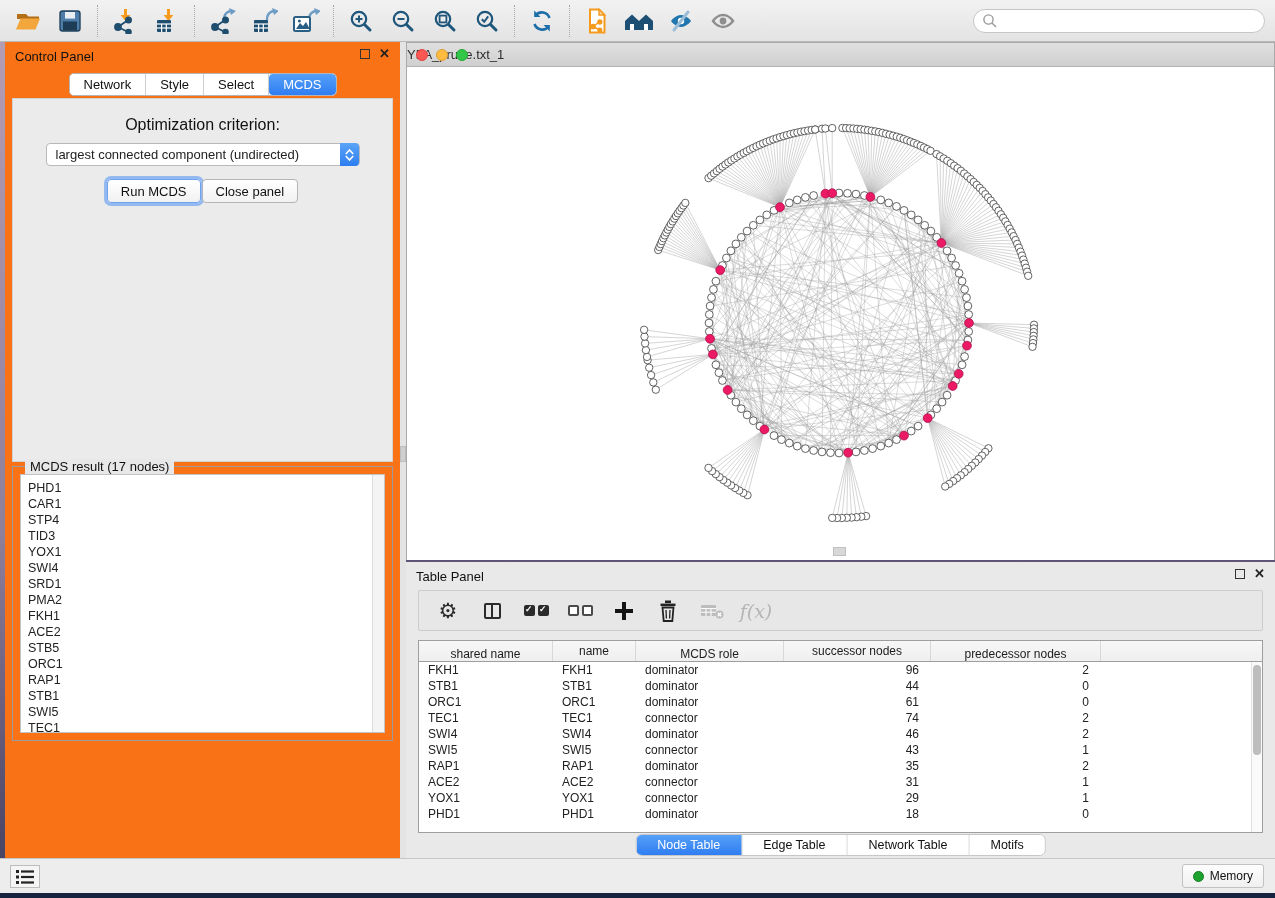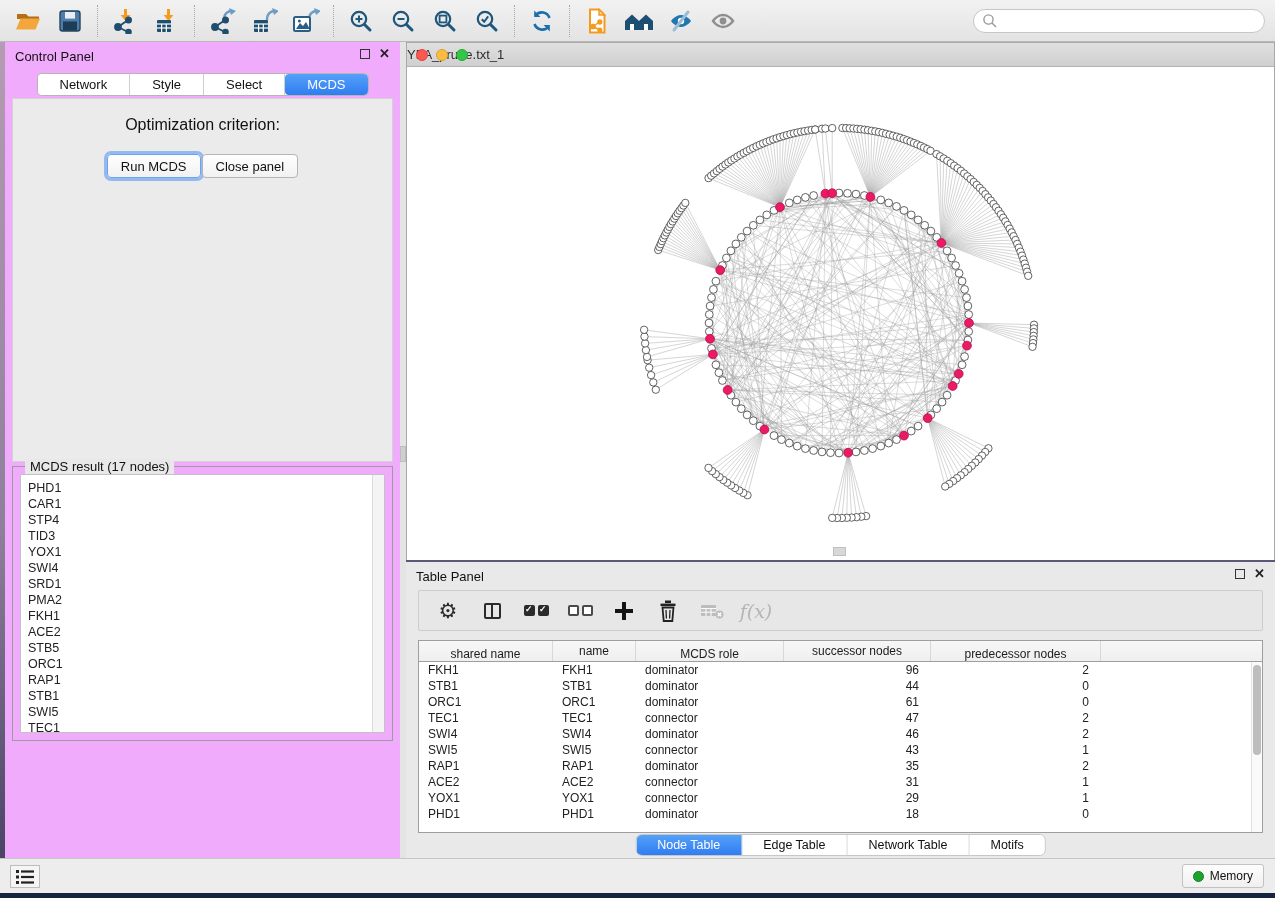--- a/index.html
+++ b/index.html
@@ -19,45 +19,45 @@
   .search-input { width:292px; height:24px; border:1px solid #c6c6c6; border-radius:13px;
     background:#fff; padding:0 10px 0 28px; font-size:12px; outline:none; }
   .search-glyph { position:absolute; left:9px; top:4px; }
 
   
   .left-strip { position:absolute; left:0; top:42px; width:5px; height:816px;
     background:linear-gradient(180deg,#b49cb3,#8f7f9b 60%,#4a4465); }
   .bottom-strip { position:absolute; left:0; top:893px; width:1275px; height:5px; background:#17243f; }
 
   
-  .cp { position:absolute; left:5px; top:42px; width:395px; height:816px; background:#f0abfc; }
+  .cp { position:absolute; left:5px; top:42px; width:395px; height:816px; background:#f97316; }
   .panel-titlebar { position:relative; height:28px; }
   .panel-title { position:absolute; left:10px; top:7px; font-size:13px; color:#111; }
   .panel-icons { position:absolute; right:10px; top:7px; display:flex; gap:9px; align-items:center; }
   .float-icon { width:10px; height:10px; border:1.6px solid #333; display:inline-block; cursor:pointer; }
   .close-icon { font-size:13px; font-weight:bold; color:#222; line-height:10px; cursor:pointer; }
 
   .cp-tabs { position:absolute; left:50%; transform:translateX(-50%); top:31px; height:23px;
     display:flex; background:#fff; border:1px solid #b5b5b5; border-radius:5px; overflow:hidden; }
-  .cp-tab { padding:0 22px; display:flex; align-items:center; font-size:13px; color:#111;
+  .cp-tab { padding:0 14px; display:flex; align-items:center; font-size:13px; color:#111;
     border-right:1px solid #cfcfcf; cursor:pointer; background:#fff; }
   .cp-tab:last-child { border-right:none; }
   .cp-tab.active { background:linear-gradient(#55a0f8,#2f7df2); color:#fff; border-radius:4px; }
 
   .cp-inner { position:absolute; left:7px; right:7px; top:56px; height:364px;
     background:#ebebeb; border:1px solid #d2d2d2; }
   .opt-label { text-align:center; margin-top:17px; font-size:16px; color:#111; }
   .select-row { display:flex; justify-content:center; margin-top:9px; }
   .select { position:relative; width:314px; height:23px; background:#fff; border:1px solid #b9b9b9;
     border-radius:4px; display:flex; align-items:center; padding-left:9px; font-size:13px; cursor:pointer; }
   .select-cap { position:absolute; right:0; top:-1px; width:19px; height:23px; border-radius:0 4px 4px 0;
     background:linear-gradient(#5ba4f8,#2e7ef0); display:flex; flex-direction:column;
     align-items:center; justify-content:center; color:#fff; }
   .select-cap svg { display:block; }
-  .btn-row { display:flex; justify-content:center; gap:1px; margin-top:20px; }
+  .btn-row { display:flex; justify-content:center; gap:1px; margin-top:13px; }
   .push-btn { height:24px; padding:0 13px; background:linear-gradient(#ffffff,#f1f1f1);
     border:1px solid #b5b5b5; border-radius:4px; font-size:13px; font-family:inherit; cursor:pointer; color:#111; }
   .push-btn.focused { box-shadow:0 0 0 3px rgba(77,144,245,.55); border-color:#6ea4ef; }
 
   .cp-result { position:absolute; left:7px; right:7px; top:424px; height:275px; border:1px solid #9c9c9c; }
   .cp-result-legend { position:absolute; left:12px; top:-8px; background:#e8e8e8; padding:0 5px;
     font-size:13px; color:#111; }
   .mcds-list-wrap { position:absolute; inset:7px; background:#fff; border:1px solid #c3c3c3; overflow:hidden; }
   .mcds-scroll-track { position:absolute; right:0; top:0; bottom:0; width:12px; background:#f4f4f4; border-left:1px solid #dcdcdc; }
   .mcds-list { list-style:none; padding:5px 0 0 7px; font-size:12.5px; }
@@ -324,20 +324,33 @@
       </span>
     </div>
     <div class="cp-tabs">
       <div class="cp-tab">Network</div>
       <div class="cp-tab">Style</div>
       <div class="cp-tab">Select</div>
       <div class="cp-tab active">MCDS</div>
     </div>
     <div class="cp-inner">
       <div class="opt-label">Optimization criterion:</div>
+      <div class="select-row">
+        <div class="select">
+          <span>largest connected component (undirected)</span>
+          <span class="select-cap">
+            <svg width="9" height="6" viewBox="0 0 9 6">
+                <path d="M.8 5 4.5 1 8.2 5" stroke="#fff" stroke-width="1.6" fill="none"></path>
+              </svg>
+            <svg width="9" height="6" viewBox="0 0 9 6">
+                <path d="M.8 1 4.5 5 8.2 1" stroke="#fff" stroke-width="1.6" fill="none"></path>
+              </svg>
+          </span>
+        </div>
+      </div>
       <div class="btn-row">
         <button class="push-btn focused">Run MCDS</button>
         <button class="push-btn">Close panel</button>
       </div>
     </div>
     <div class="cp-result">
       <span class="cp-result-legend">MCDS result (17 nodes)</span>
       <div class="mcds-list-wrap">
         <ul class="mcds-list" id="mcds-list">
             <li>PHD1</li>
@@ -1269,21 +1282,21 @@
             <div class="td">ORC1</div>
             <div class="td">dominator</div>
             <div class="td num">61</div>
             <div class="td num">0</div>
             <div class="td"></div>
           </div>
           <div class="tr">
             <div class="td">TEC1</div>
             <div class="td">TEC1</div>
             <div class="td">connector</div>
-            <div class="td num">47</div>
+            <div class="td num">74</div>
             <div class="td num">2</div>
             <div class="td"></div>
           </div>
           <div class="tr">
             <div class="td">SWI4</div>
             <div class="td">SWI4</div>
             <div class="td">dominator</div>
             <div class="td num">46</div>
             <div class="td num">2</div>
             <div class="td"></div>

